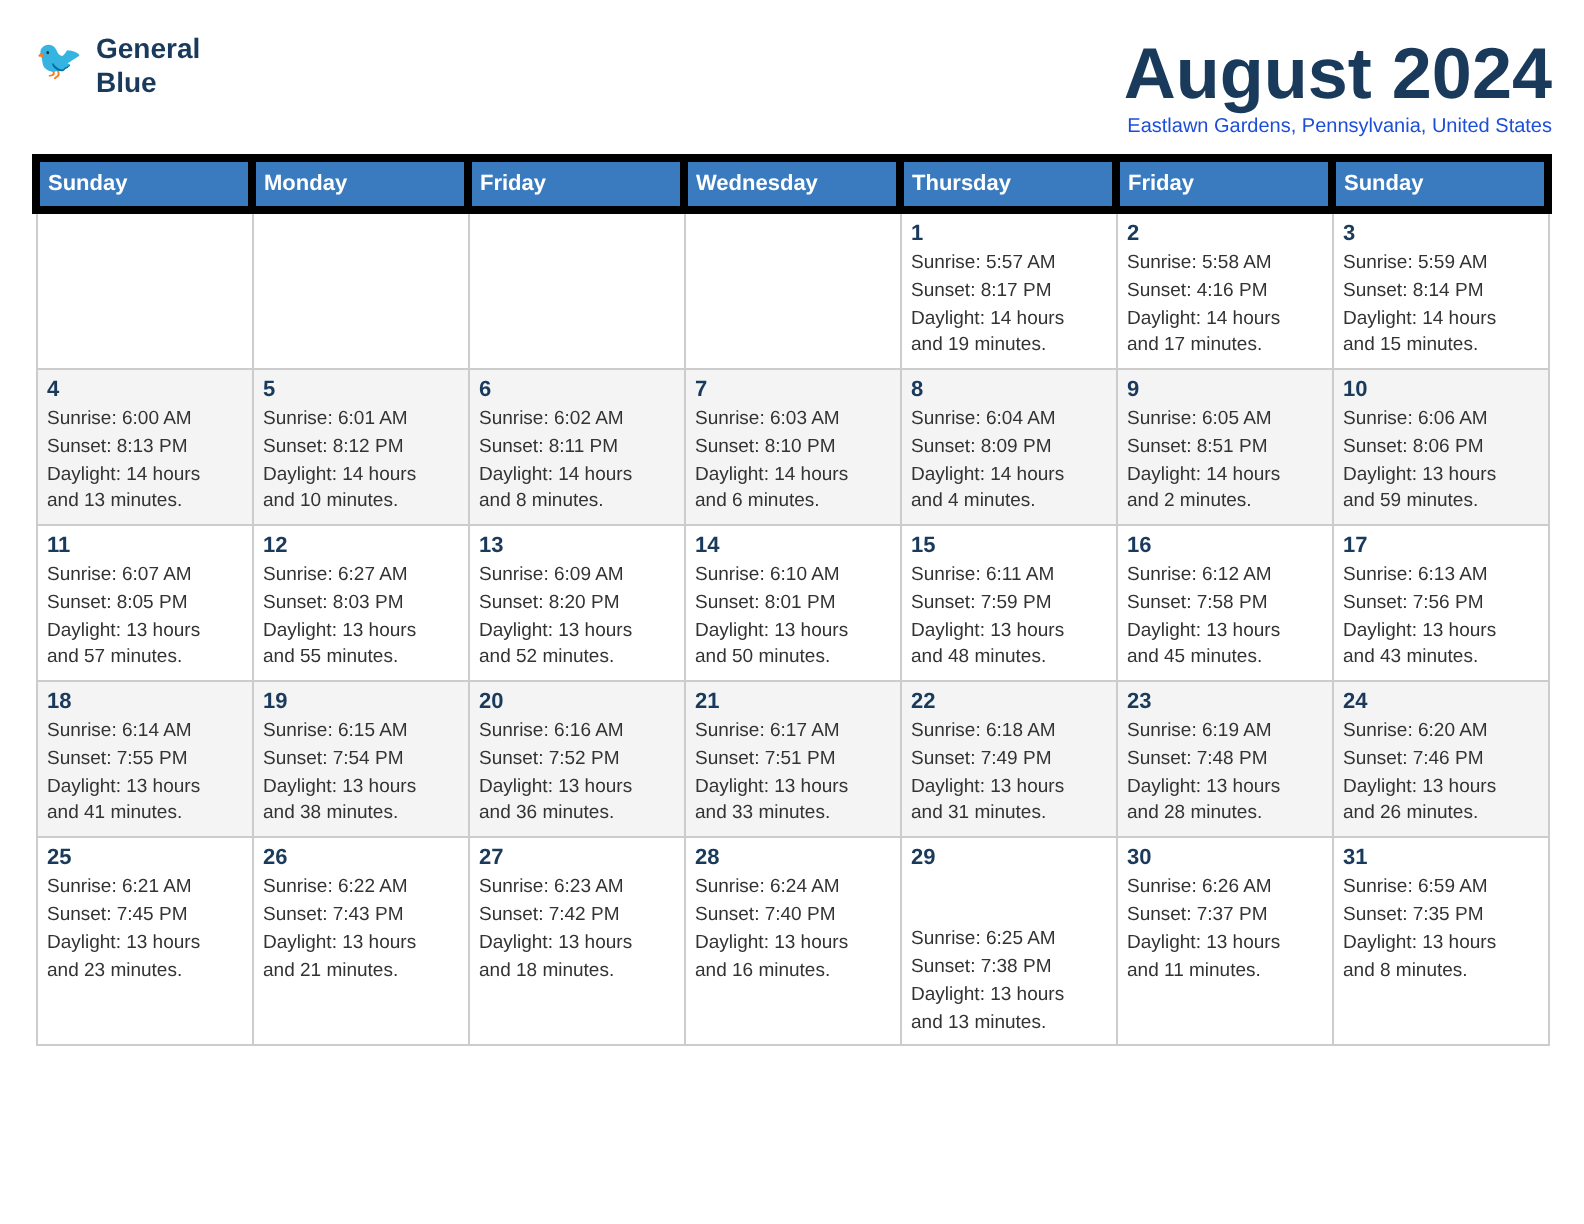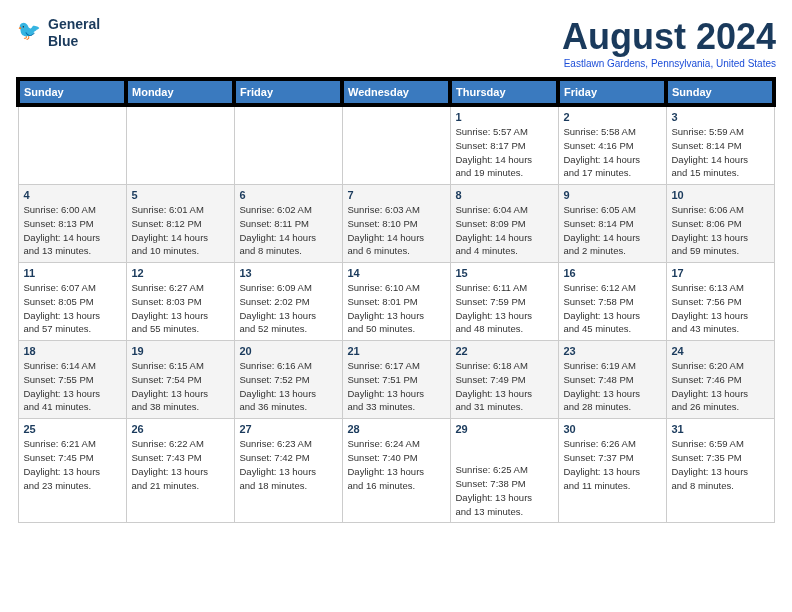--- a/index.html
+++ b/index.html
@@ -175,21 +175,21 @@
         <td>
           <span class="cell-day">8</span>
           <div class="cell-info" style="white-space: pre-line;">Sunrise: 6:04 AM
 Sunset: 8:09 PM
 Daylight: 14 hours
 and 4 minutes.</div>
         </td>
         <td>
           <span class="cell-day">9</span>
           <div class="cell-info" style="white-space: pre-line;">Sunrise: 6:05 AM
-Sunset: 8:14 PM
+Sunset: 8:51 PM
 Daylight: 14 hours
 and 2 minutes.</div>
         </td>
         <td>
           <span class="cell-day">10</span>
           <div class="cell-info" style="white-space: pre-line;">Sunrise: 6:06 AM
 Sunset: 8:06 PM
 Daylight: 13 hours
 and 59 minutes.</div>
         </td>
@@ -205,21 +205,21 @@
         <td>
           <span class="cell-day">12</span>
           <div class="cell-info" style="white-space: pre-line;">Sunrise: 6:27 AM
 Sunset: 8:03 PM
 Daylight: 13 hours
 and 55 minutes.</div>
         </td>
         <td>
           <span class="cell-day">13</span>
           <div class="cell-info" style="white-space: pre-line;">Sunrise: 6:09 AM
-Sunset: 2:02 PM
+Sunset: 8:20 PM
 Daylight: 13 hours
 and 52 minutes.</div>
         </td>
         <td>
           <span class="cell-day">14</span>
           <div class="cell-info" style="white-space: pre-line;">Sunrise: 6:10 AM
 Sunset: 8:01 PM
 Daylight: 13 hours
 and 50 minutes.</div>
         </td>

